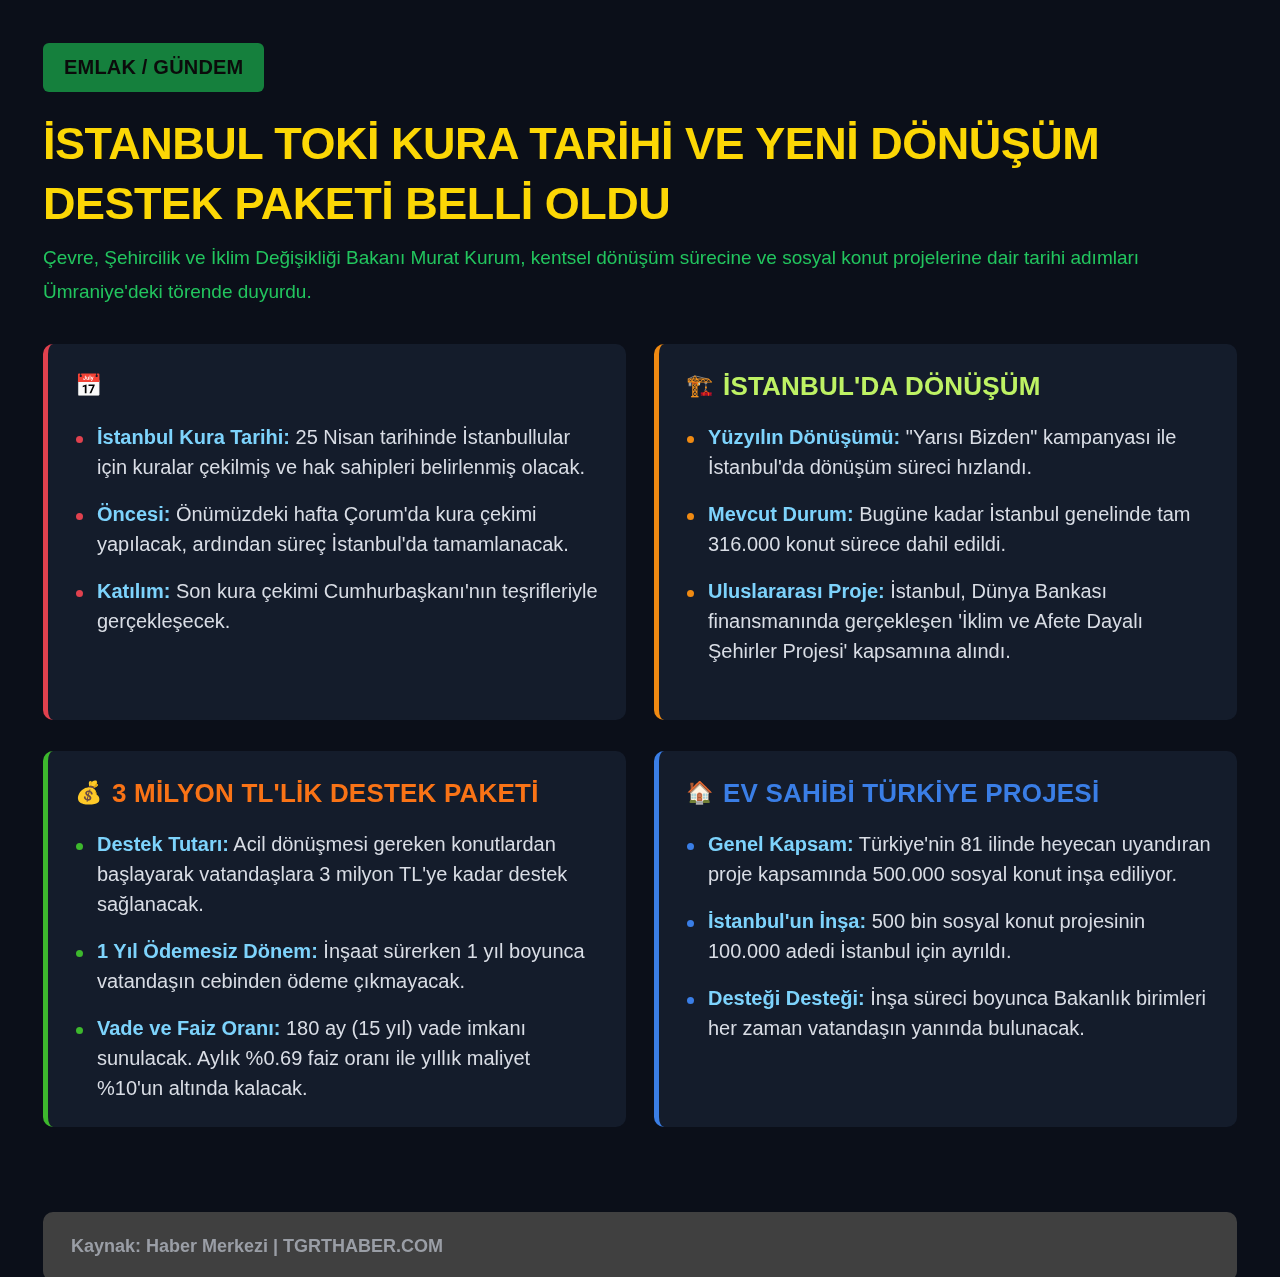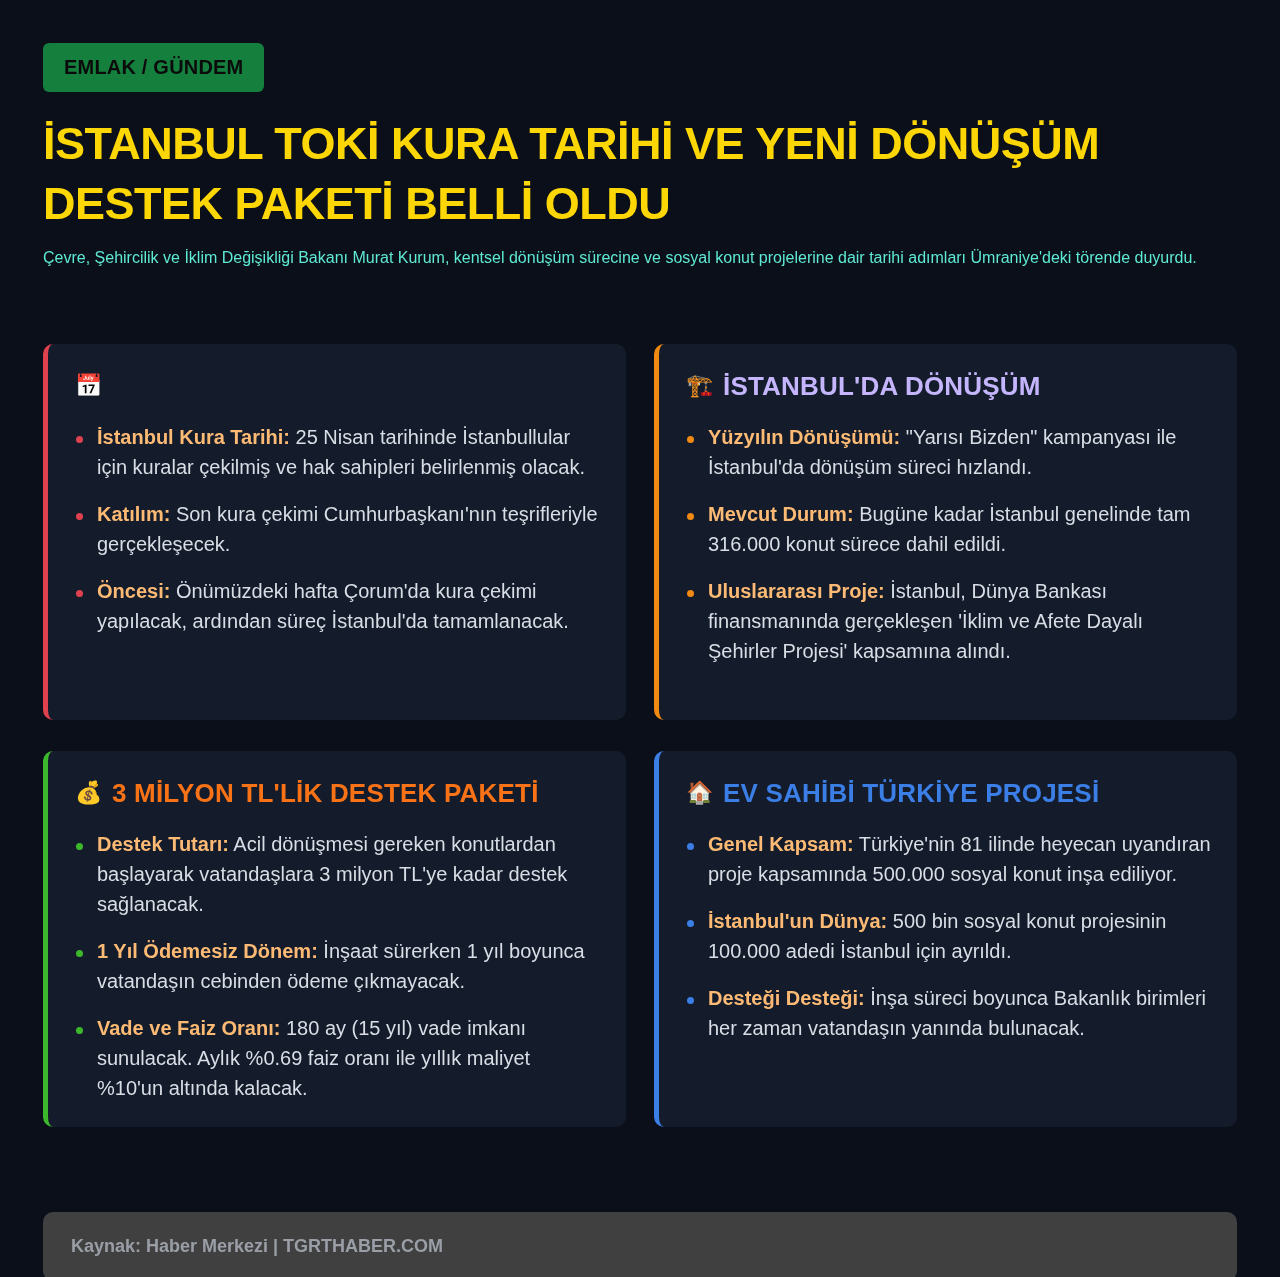--- a/index.html
+++ b/index.html
@@ -3,33 +3,33 @@
 <meta charset="utf-8">
 <style>
   * { box-sizing: border-box; margin: 0; padding: 0; }
   html, body { width: 1280px; height: 1277px; background: #0b0f19; }
   body { font-family: "Liberation Sans", "DejaVu Sans", sans-serif; color: #e6e8ee; position: relative; overflow: hidden; }
 
   .badge { position: absolute; left: 43px; top: 43px; height: 49px; padding: 0 21px; background: #15803d; border-radius: 6px; display: flex; align-items: center; }
   .badge span { color: #0b0b0b; font-weight: 700; font-size: 20px; letter-spacing: 0.2px; }
 
   .title { position: absolute; left: 43px; top: 114px; width: 1190px; color: #fcd705; font-weight: 700; font-size: 45px; line-height: 60px; letter-spacing: -0.5px; }
-  .lead { position: absolute; left: 43px; top: 241px; width: 1190px; color: #5eead4; font-size: 16px; line-height: 34px; }
+  .lead { position: absolute; left: 43px; top: 241px; width: 1190px; color: #22c55e; font-size: 19px; line-height: 34px; }
 
   .card { position: absolute; width: 583px; background: #141c2b; border-radius: 10px; border-left: 5px solid; padding: 24px 26px 0 28px; }
   .card-head { display: flex; align-items: center; height: 36px; margin-bottom: 18px; }
   .card-icon { width: 26px; height: 26px; margin-right: 10px; display: flex; align-items: center; justify-content: center; font-size: 22px; }
   .card-title { font-weight: 700; font-size: 26px; letter-spacing: 0.2px; }
   .items { list-style: none; }
   .item { position: relative; padding-left: 21px; font-size: 20px; line-height: 30px; color: #d9dde5; margin-bottom: 17px; }
   .item .dot { position: absolute; left: 0; top: 14px; width: 7px; height: 7px; border-radius: 50%; }
-  .item b { color: #fdba74; font-weight: 700; }
+  .item b { color: #7dd3fc; font-weight: 700; }
 
   .red { border-color: #e0414e; } .red .card-title { color: #e0414e; } .red .dot { background: #e0414e; }
-  .orange { border-color: #f08a12; } .orange .card-title { color: #c4b5fd; } .orange .dot { background: #f08a12; }
+  .orange { border-color: #f08a12; } .orange .card-title { color: #bef264; } .orange .dot { background: #f08a12; }
   .green { border-color: #3db82d; } .green .card-title { color: #f97316; } .green .dot { background: #3db82d; }
   .blue { border-color: #3a7ee6; } .blue .card-title { color: #3a7ee6; } .blue .dot { background: #3a7ee6; }
 
   .footer { position: absolute; left: 43px; top: 1164px; width: 1194px; height: 69px; background: #404040; border-radius: 10px; display: flex; align-items: center; padding-left: 28px; margin-top: 48px; }
   .footer span { color: #9a9ea6; font-size: 18px; font-weight: 700; }
 </style>
 </head>
 <body>
 
 <div class="badge">
@@ -38,22 +38,22 @@
 
 <h1 class="title">İSTANBUL TOKİ KURA TARİHİ VE YENİ DÖNÜŞÜM DESTEK PAKETİ BELLİ OLDU</h1>
 <p class="lead">Çevre, Şehircilik ve İklim Değişikliği Bakanı Murat Kurum, kentsel dönüşüm sürecine ve sosyal konut projelerine dair tarihi adımları Ümraniye'deki törende duyurdu.</p>
 
 <div class="card red" style="left:43px; top:344px; height:376px;">
   <div class="card-head">
     <span class="card-icon">📅</span>
   </div>
   <ul class="items">
     <li class="item"><span class="dot"></span><b>İstanbul Kura Tarihi:</b><span> 25 Nisan tarihinde İstanbullular için kuralar çekilmiş ve hak sahipleri belirlenmiş olacak.</span></li>
+    <li class="item"><span class="dot"></span><b>Öncesi:</b><span> Önümüzdeki hafta Çorum'da kura çekimi yapılacak, ardından süreç İstanbul'da tamamlanacak.</span></li>
     <li class="item"><span class="dot"></span><b>Katılım:</b><span> Son kura çekimi Cumhurbaşkanı'nın teşrifleriyle gerçekleşecek.</span></li>
-    <li class="item"><span class="dot"></span><b>Öncesi:</b><span> Önümüzdeki hafta Çorum'da kura çekimi yapılacak, ardından süreç İstanbul'da tamamlanacak.</span></li>
   </ul>
 </div>
 
 <div class="card orange" style="left:654px; top:344px; height:376px;">
   <div class="card-head">
     <span class="card-icon">🏗️</span>
     <span class="card-title">İSTANBUL'DA DÖNÜŞÜM</span>
   </div>
   <ul class="items">
     <li class="item"><span class="dot"></span><b>Yüzyılın Dönüşümü:</b><span> "Yarısı Bizden" kampanyası ile İstanbul'da dönüşüm süreci hızlandı.</span></li>
@@ -74,20 +74,20 @@
   </ul>
 </div>
 
 <div class="card blue" style="left:654px; top:751px; height:376px;">
   <div class="card-head">
     <span class="card-icon">🏠</span>
     <span class="card-title">EV SAHİBİ TÜRKİYE PROJESİ</span>
   </div>
   <ul class="items">
     <li class="item"><span class="dot"></span><b>Genel Kapsam:</b><span> Türkiye'nin 81 ilinde heyecan uyandıran proje kapsamında 500.000 sosyal konut inşa ediliyor.</span></li>
-    <li class="item"><span class="dot"></span><b>İstanbul'un Dünya:</b><span> 500 bin sosyal konut projesinin 100.000 adedi İstanbul için ayrıldı.</span></li>
+    <li class="item"><span class="dot"></span><b>İstanbul'un İnşa:</b><span> 500 bin sosyal konut projesinin 100.000 adedi İstanbul için ayrıldı.</span></li>
     <li class="item"><span class="dot"></span><b>Desteği Desteği:</b><span> İnşa süreci boyunca Bakanlık birimleri her zaman vatandaşın yanında bulunacak.</span></li>
   </ul>
 </div>
 
 <div class="footer">
   <span>Kaynak: Haber Merkezi | TGRTHABER.COM</span>
 </div>
 
 </body></html>

